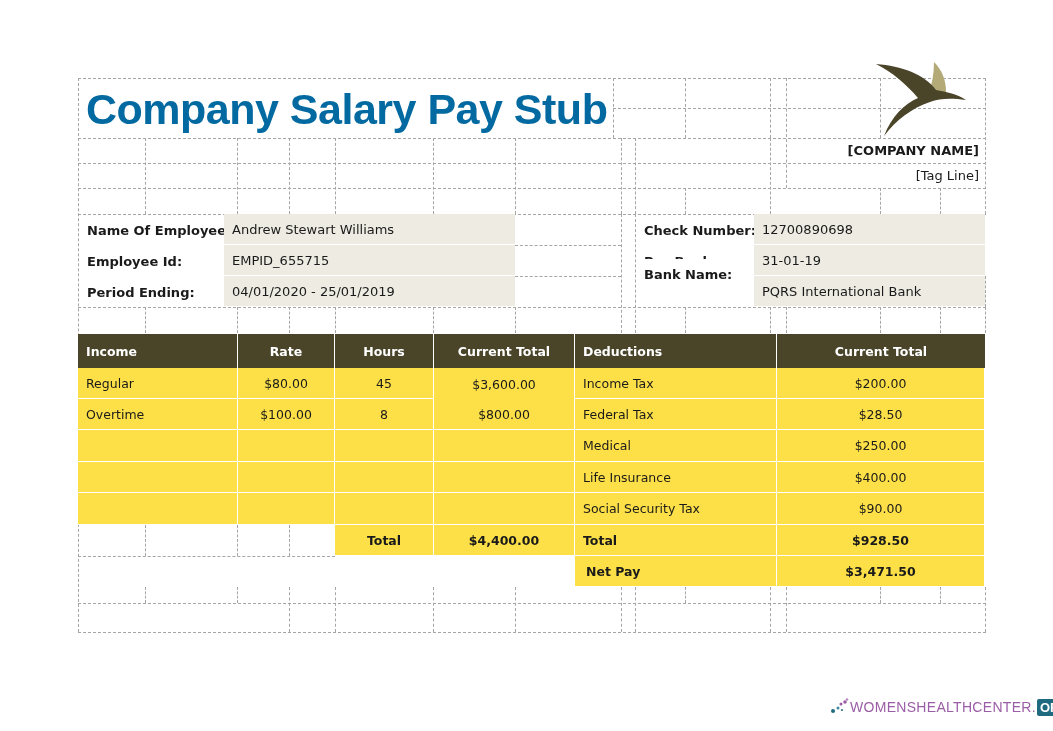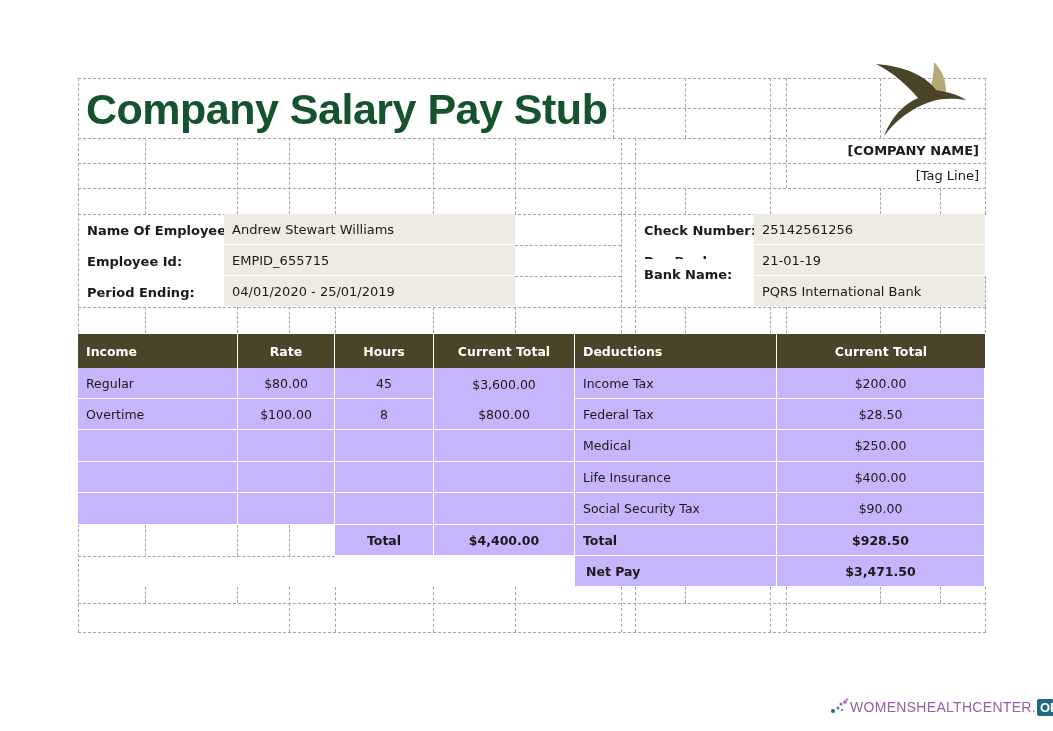--- a/index.html
+++ b/index.html
@@ -2,27 +2,27 @@
 <html><head>
 <meta charset="utf-8">
 <style>
   html, body { margin: 0; padding: 0; background: #ffffff; }
   body { width: 1053px; height: 731px; position: relative; overflow: hidden;
          font-family: "DejaVu Sans", "Liberation Sans", sans-serif; color: #1a1a1a; }
   .abs { position: absolute; box-sizing: border-box; }
   .grid-v { position: absolute; width: 0; border-left: 1px dashed #a6a6a6; }
   .grid-h { position: absolute; height: 0; border-top: 1px dashed #a6a6a6; }
   .title { font-family: "Liberation Sans", sans-serif; font-weight: bold; font-size: 43px;
-           color: #14532d; letter-spacing: -0.5px; white-space: nowrap; line-height: 1; }
+           color: #0369a1; letter-spacing: -0.5px; white-space: nowrap; line-height: 1; }
   .company { font-weight: bold; font-size: 13px; text-align: right; white-space: nowrap; }
   .tagline { font-size: 13px; text-align: right; white-space: nowrap; }
   .lbl { font-weight: bold; font-size: 13px; display: flex; align-items: center; padding-left: 8px; background: #fff; white-space: nowrap; }
   .val { font-size: 13px; display: flex; align-items: center; padding-left: 8px; background: #edebe2; white-space: nowrap; border-bottom: 1px solid #fff; }
   .hdr { background: #4a4429; color: #fff; font-weight: bold; font-size: 12.5px; display: flex; align-items: center; border-right: 1px solid #fff; white-space: nowrap; }
-  .cell { background: #c4b5fd; font-size: 12.5px; display: flex; align-items: center; border-right: 1px solid #fff; border-bottom: 1px solid #fff; white-space: nowrap; }
+  .cell { background: #fde047; font-size: 12.5px; display: flex; align-items: center; border-right: 1px solid #fff; border-bottom: 1px solid #fff; white-space: nowrap; }
   .l { justify-content: flex-start; padding-left: 8px; }
   .c { justify-content: center; }
   .b { font-weight: bold; }
   .logo-wrap { position: absolute; left: 830px; top: 698px; display: flex; align-items: center; font-size: 14px; }
   .wh-text { color: #9b5ea6; letter-spacing: 0.3px; font-family: "Liberation Sans", sans-serif; }
   .org { background: #1f6a7f; color: #fff; font-weight: bold; padding: 1px 3px; border-radius: 2px; margin-left: 1px; font-size: 13px; font-family: "Liberation Sans", sans-serif; }
 </style>
 </head>
 <body>
 
@@ -113,23 +113,23 @@
   <div class="abs lbl" style="left:79px; top:215px; width:145px; height:30px;">Name Of Employee:</div>
   <div class="abs val" style="left:224px; top:214px; width:291px; height:31px;">Andrew Stewart Williams</div>
   <div class="abs lbl" style="left:79px; top:246px; width:145px; height:30px;">Employee Id:</div>
   <div class="abs val" style="left:224px; top:245px; width:291px; height:31px;">EMPID_655715</div>
   <div class="abs lbl" style="left:79px; top:277px; width:145px; height:30px;">Period Ending:</div>
   <div class="abs val" style="left:224px; top:276px; width:291px; height:31px;">04/01/2020 - 25/01/2019</div>
 </div>
 
 <div>
   <div class="abs lbl" style="left:636px; top:215px; width:118px; height:30px;">Check Number:</div>
-  <div class="abs val" style="left:754px; top:214px; width:231px; height:31px;">25142561256</div>
+  <div class="abs val" style="left:754px; top:214px; width:231px; height:31px;">12700890698</div>
   <div class="abs lbl" style="left:636px; top:246px; width:118px; height:30px;">Pay Bank:</div>
-  <div class="abs val" style="left:754px; top:245px; width:231px; height:31px;">21-01-19</div>
+  <div class="abs val" style="left:754px; top:245px; width:231px; height:31px;">31-01-19</div>
   <div class="abs lbl" style="left:636px; top:259px; width:118px; height:30px;">Bank Name:</div>
   <div class="abs val" style="left:754px; top:276px; width:231px; height:31px;">PQRS International Bank</div>
 </div>
 
 <div>
   <div class="abs hdr l" style="left:78px; top:334px; width:160px; height:34px;">Income</div>
   <div class="abs hdr c" style="left:238px; top:334px; width:97px; height:34px;">Rate</div>
   <div class="abs hdr c" style="left:335px; top:334px; width:99px; height:34px;">Hours</div>
   <div class="abs hdr c" style="left:434px; top:334px; width:141px; height:34px;">Current Total</div>
 

